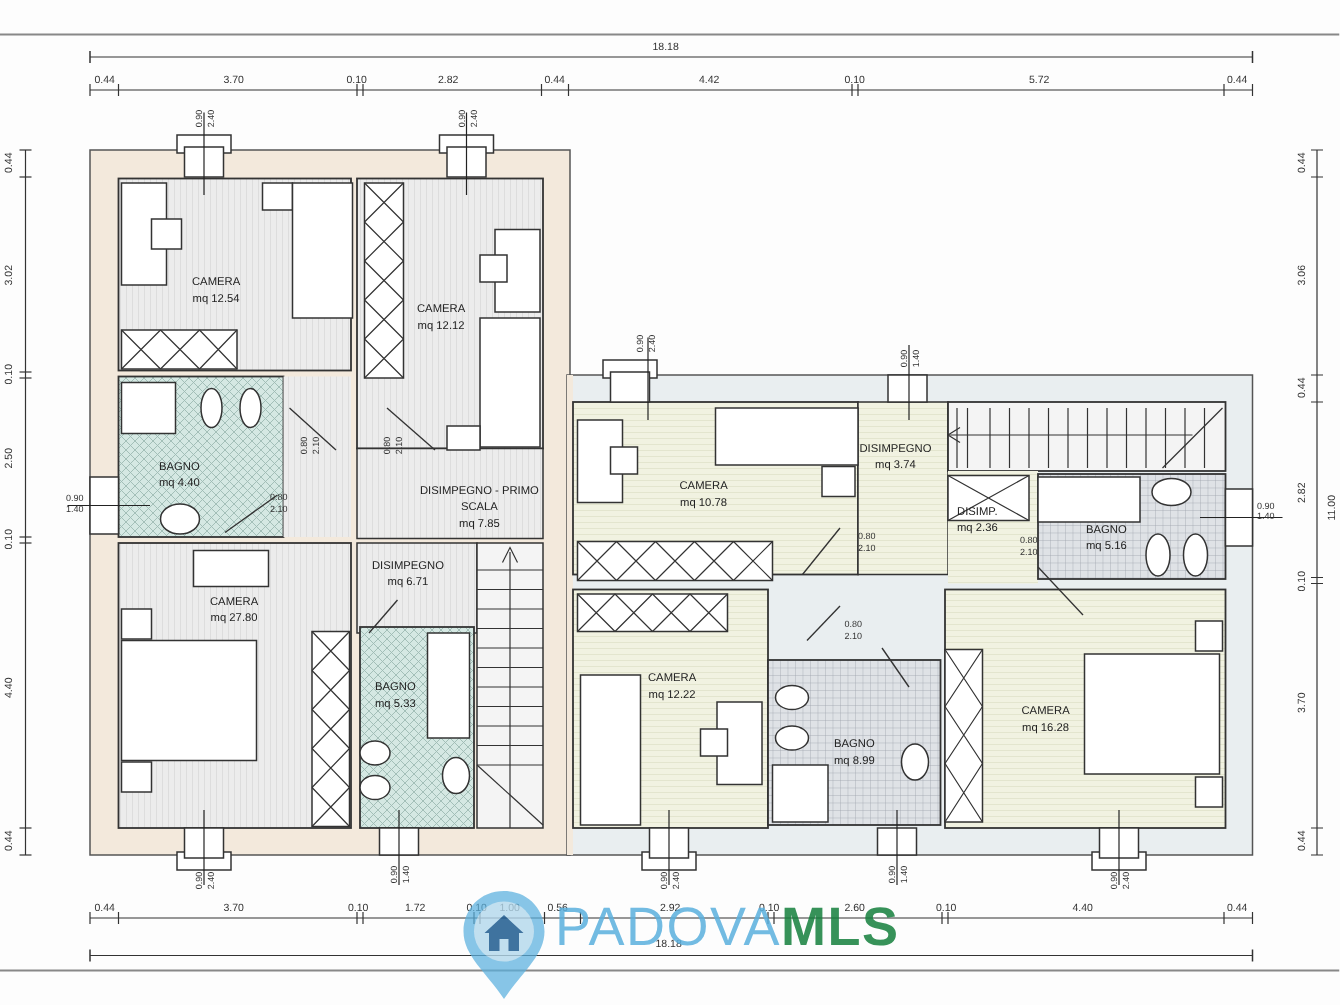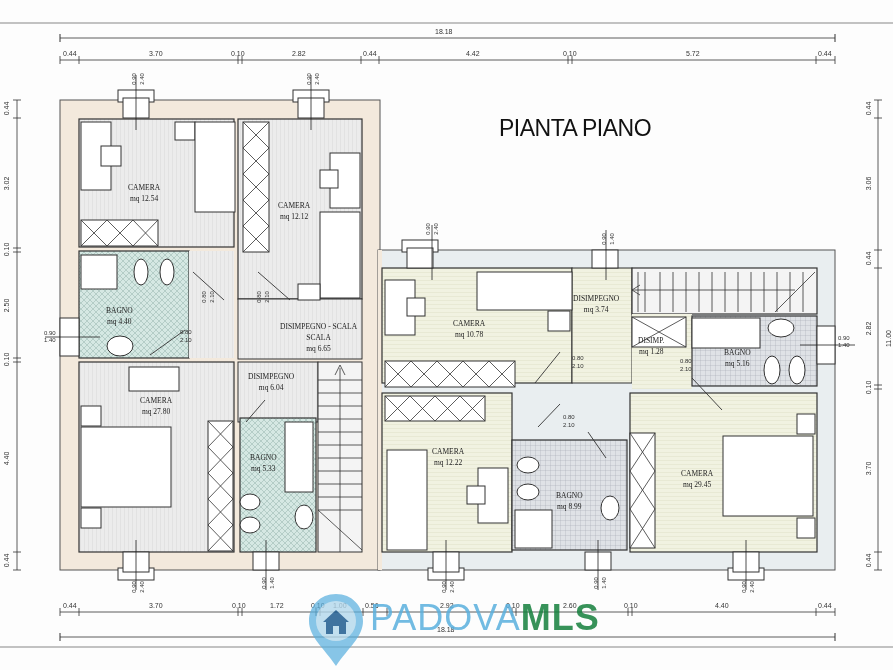--- a/index.html
+++ b/index.html
@@ -1,20 +1,20 @@
 <!DOCTYPE html>
 <html><head>
 <meta charset="utf-8">
 <style>
   html,body{margin:0;padding:0;background:#fdfdfd;}
   body{width:893px;height:670px;position:relative;overflow:hidden;font-family:"Liberation Sans",sans-serif;}
   .abs{position:absolute;}
   .dim{position:absolute;font-size:7px;color:#333;font-family:"Liberation Sans",sans-serif;white-space:nowrap;}
   .vdim{position:absolute;font-size:7px;color:#333;transform:rotate(-90deg);transform-origin:center;white-space:nowrap;}
-  .label{position:absolute;font-size:7.5px;color:#222;text-align:center;line-height:11px;white-space:nowrap;font-family:Liberation Serif, serif;}
+  .label{position:absolute;font-size:7.5px;color:#222;text-align:center;line-height:11px;white-space:nowrap;}
   .title{position:absolute;left:470px;top:112px;width:210px;text-align:center;font-size:23px;line-height:32px;color:#111;letter-spacing:-0.5px;}
   svg{position:absolute;left:0;top:0;}
 </style>
 </head>
 <body>
 
 <svg width="893" height="670" viewBox="0 0 893 670">
   <defs>
     <pattern id="stripesV" width="4" height="4" patternUnits="userSpaceOnUse">
       <rect width="4" height="4" fill="#ececec"></rect>
@@ -267,21 +267,20 @@
     <path d="M150 355 L185 330"></path>
     <path d="M246 422 L265 400"></path>
     <path d="M535 383 L560 352"></path>
     <path d="M538 427 L560 404"></path>
     <path d="M692 378 L722 410"></path>
     <path d="M606 458 L588 432"></path>
   </g>
 </svg>
 
 <div class="title">
-  <div>PIANTA PIANO</div>
 </div>
 
 <div class="dim" style="left:435px;top:28px;">18.18</div>
 <div class="dim" style="left:63px;top:50px;">0.44</div>
 <div class="dim" style="left:149px;top:50px;">3.70</div>
 <div class="dim" style="left:231px;top:50px;">0.10</div>
 <div class="dim" style="left:292px;top:50px;">2.82</div>
 <div class="dim" style="left:363px;top:50px;">0.44</div>
 <div class="dim" style="left:466px;top:50px;">4.42</div>
 <div class="dim" style="left:563px;top:50px;">0.10</div>
@@ -374,63 +373,63 @@
   </div>
 <div class="label" style="left:278px;top:200px;">
     <div>CAMERA</div>
     <div>mq 12.12</div>
   </div>
 <div class="label" style="left:106px;top:305px;">
     <div>BAGNO</div>
     <div>mq 4.40</div>
   </div>
 <div class="label" style="left:280px;top:321px;">
-    <div>DISIMPEGNO - SCALA</div>
+    <div>DISIMPEGNO - PRIMO</div>
     <div>SCALA</div>
-    <div>mq 6.65</div>
+    <div>mq 7.85</div>
   </div>
 <div class="label" style="left:140px;top:395px;">
     <div>CAMERA</div>
     <div>mq 27.80</div>
   </div>
 <div class="label" style="left:248px;top:371px;">
     <div>DISIMPEGNO</div>
-    <div>mq 6.04</div>
+    <div>mq 6.71</div>
   </div>
 <div class="label" style="left:250px;top:452px;">
     <div>BAGNO</div>
     <div>mq 5.33</div>
   </div>
 <div class="label" style="left:453px;top:318px;">
     <div>CAMERA</div>
     <div>mq 10.78</div>
   </div>
 <div class="label" style="left:573px;top:293px;">
     <div>DISIMPEGNO</div>
     <div>mq 3.74</div>
   </div>
 <div class="label" style="left:638px;top:335px;">
     <div>DISIMP.</div>
-    <div>mq 1.28</div>
+    <div>mq 2.36</div>
   </div>
 <div class="label" style="left:724px;top:347px;">
     <div>BAGNO</div>
     <div>mq 5.16</div>
   </div>
 <div class="label" style="left:432px;top:446px;">
     <div>CAMERA</div>
     <div>mq 12.22</div>
   </div>
 <div class="label" style="left:556px;top:490px;">
     <div>BAGNO</div>
     <div>mq 8.99</div>
   </div>
 <div class="label" style="left:681px;top:468px;">
     <div>CAMERA</div>
-    <div>mq 29.45</div>
+    <div>mq 16.28</div>
   </div>
 
 <div class="abs" style="left:306px;top:592px;width:290px;height:78px;opacity:0.85;">
   <svg width="60" height="78" viewBox="0 0 60 78" style="position:absolute;left:0;top:0;">
     <path d="M30 2 C14 2 3 14 3 29 C3 45 18 56 30 74 C42 56 57 45 57 29 C57 14 46 2 30 2 Z" fill="#5ab0de" opacity="0.85"></path>
     <circle cx="30" cy="29" r="20" fill="#e6eef3" opacity="0.6"></circle>
     <path d="M17 30 L30 18 L43 30 L40 30 L40 42 L33 42 L33 34 L27 34 L27 42 L20 42 L20 30 Z" fill="#1f5b8f"></path>
   </svg>
   <div class="abs" style="left:64px;top:6px;font-size:36px;line-height:40px;letter-spacing:1px;white-space:nowrap;">
     <span style="color:#5ab0de;font-weight:normal;">PADOVA</span><span style="color:#15803d;font-weight:bold;">MLS</span>

